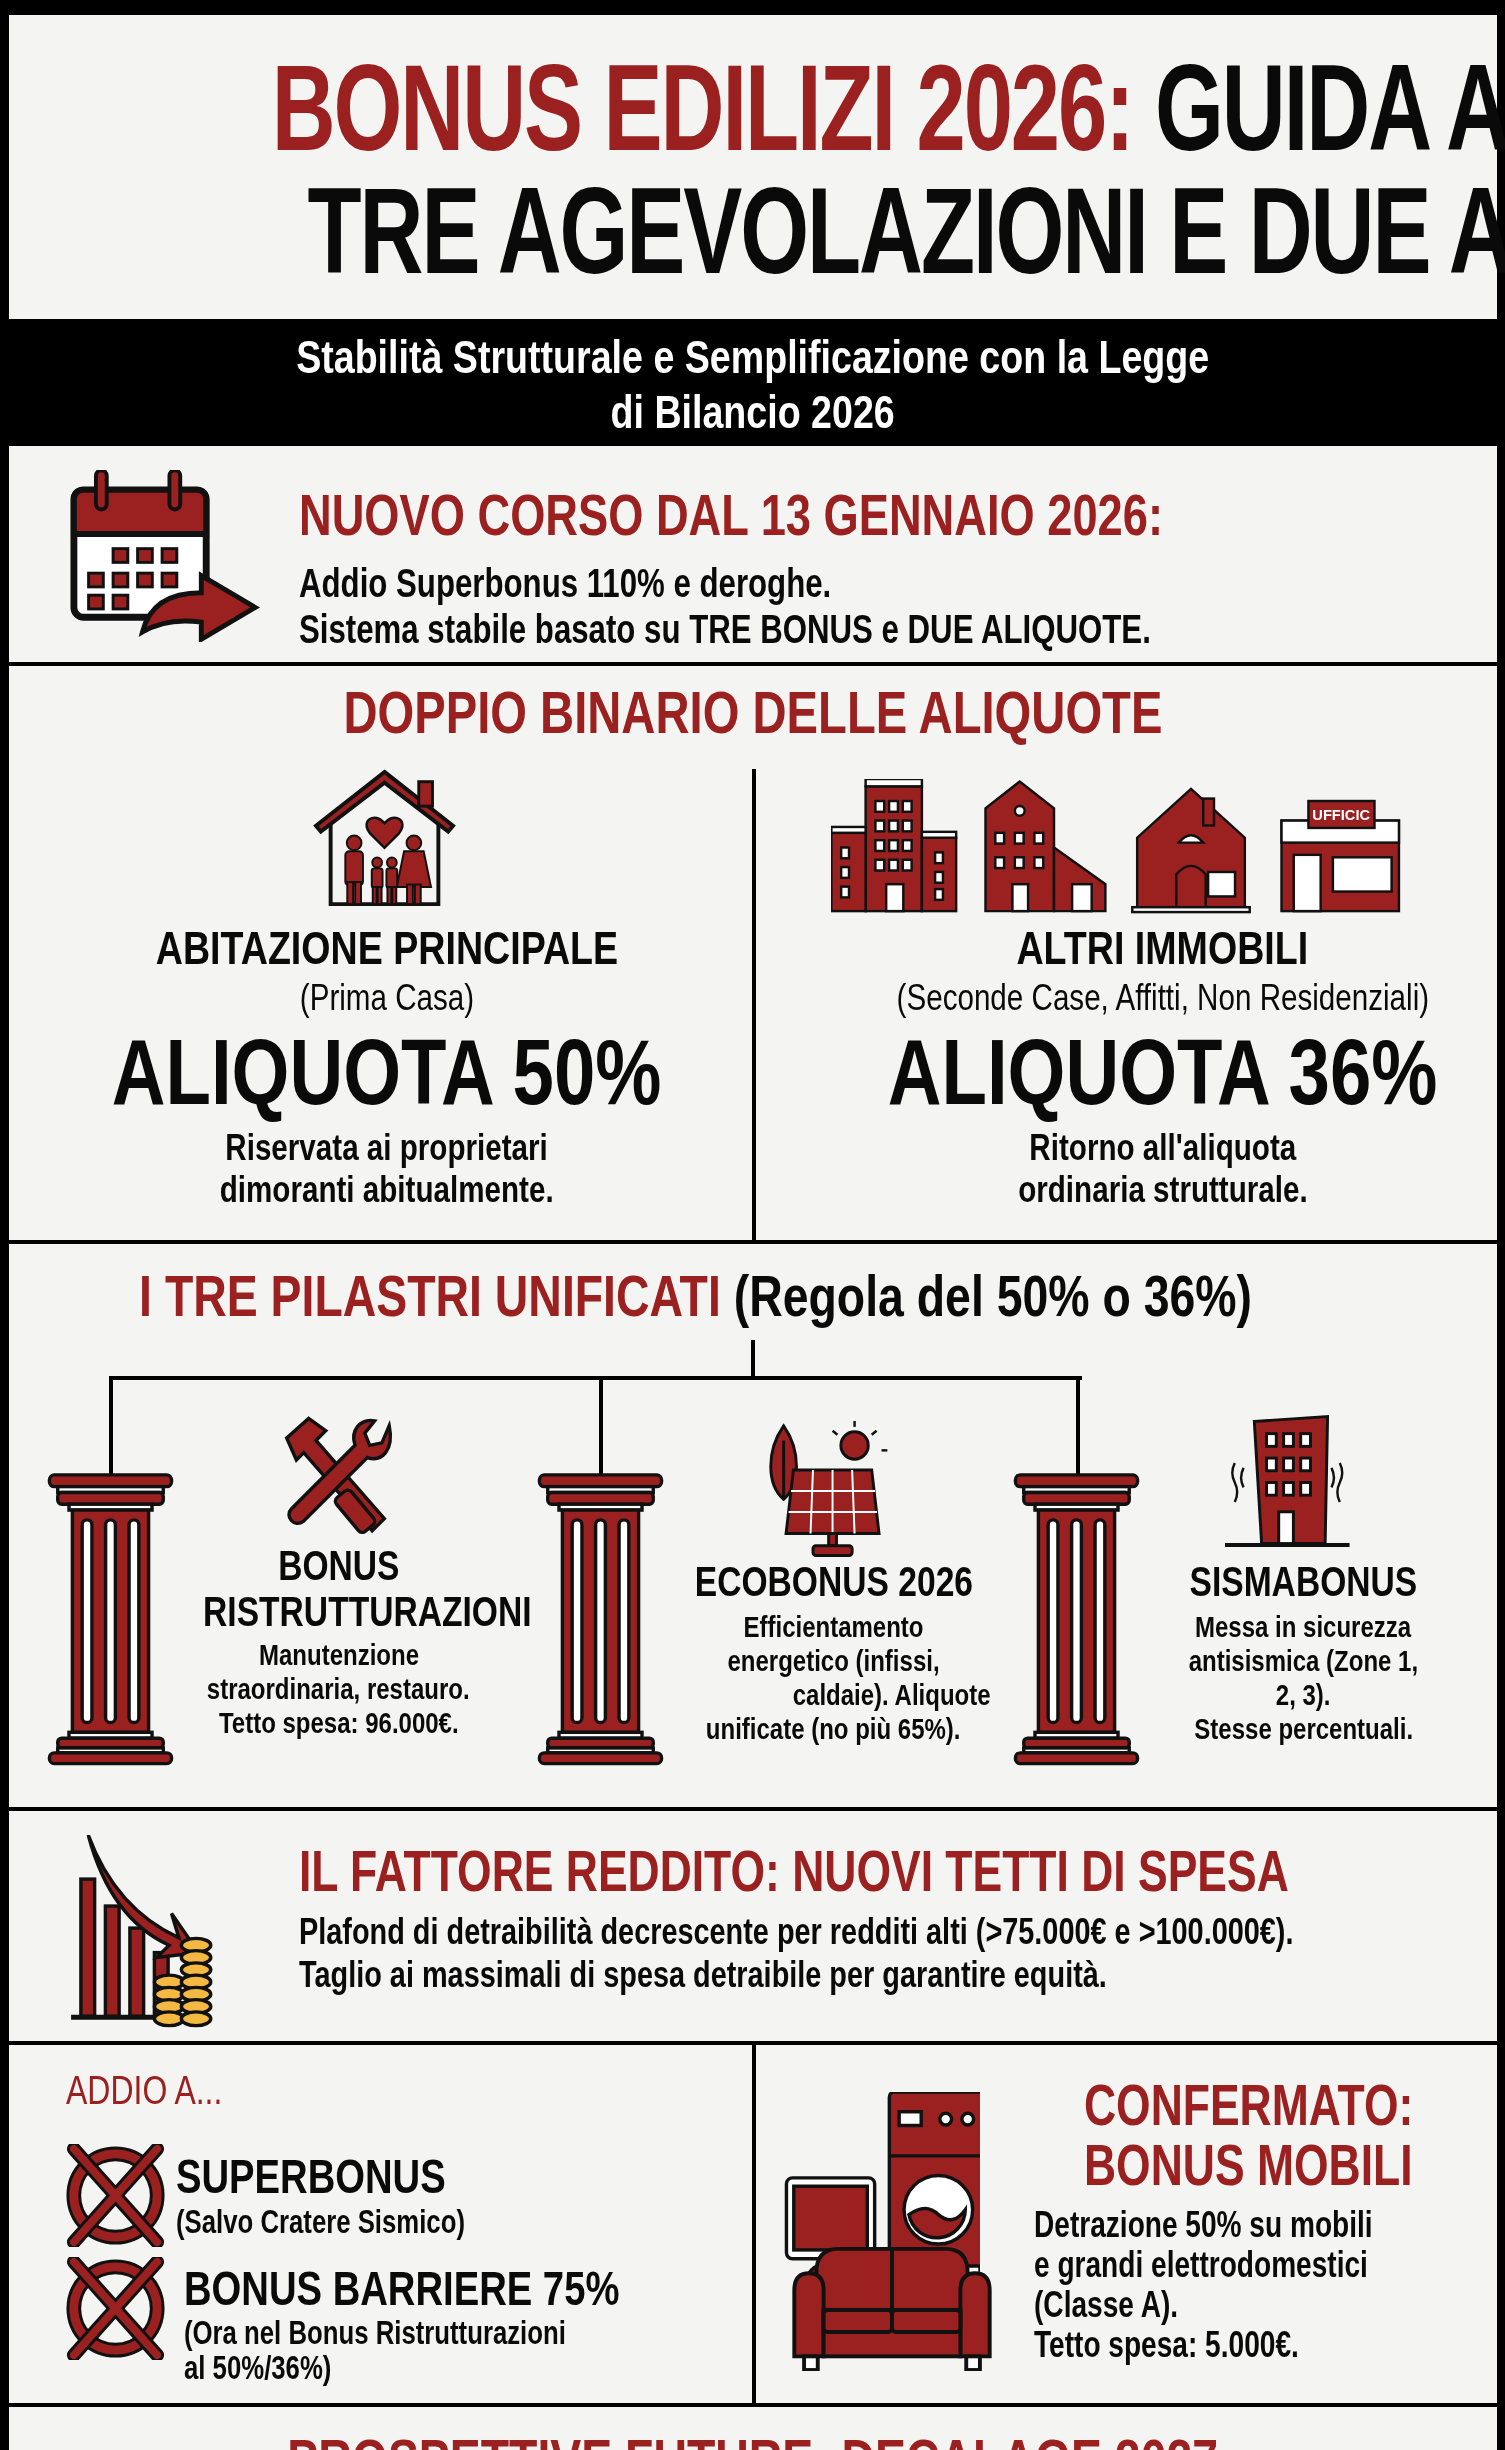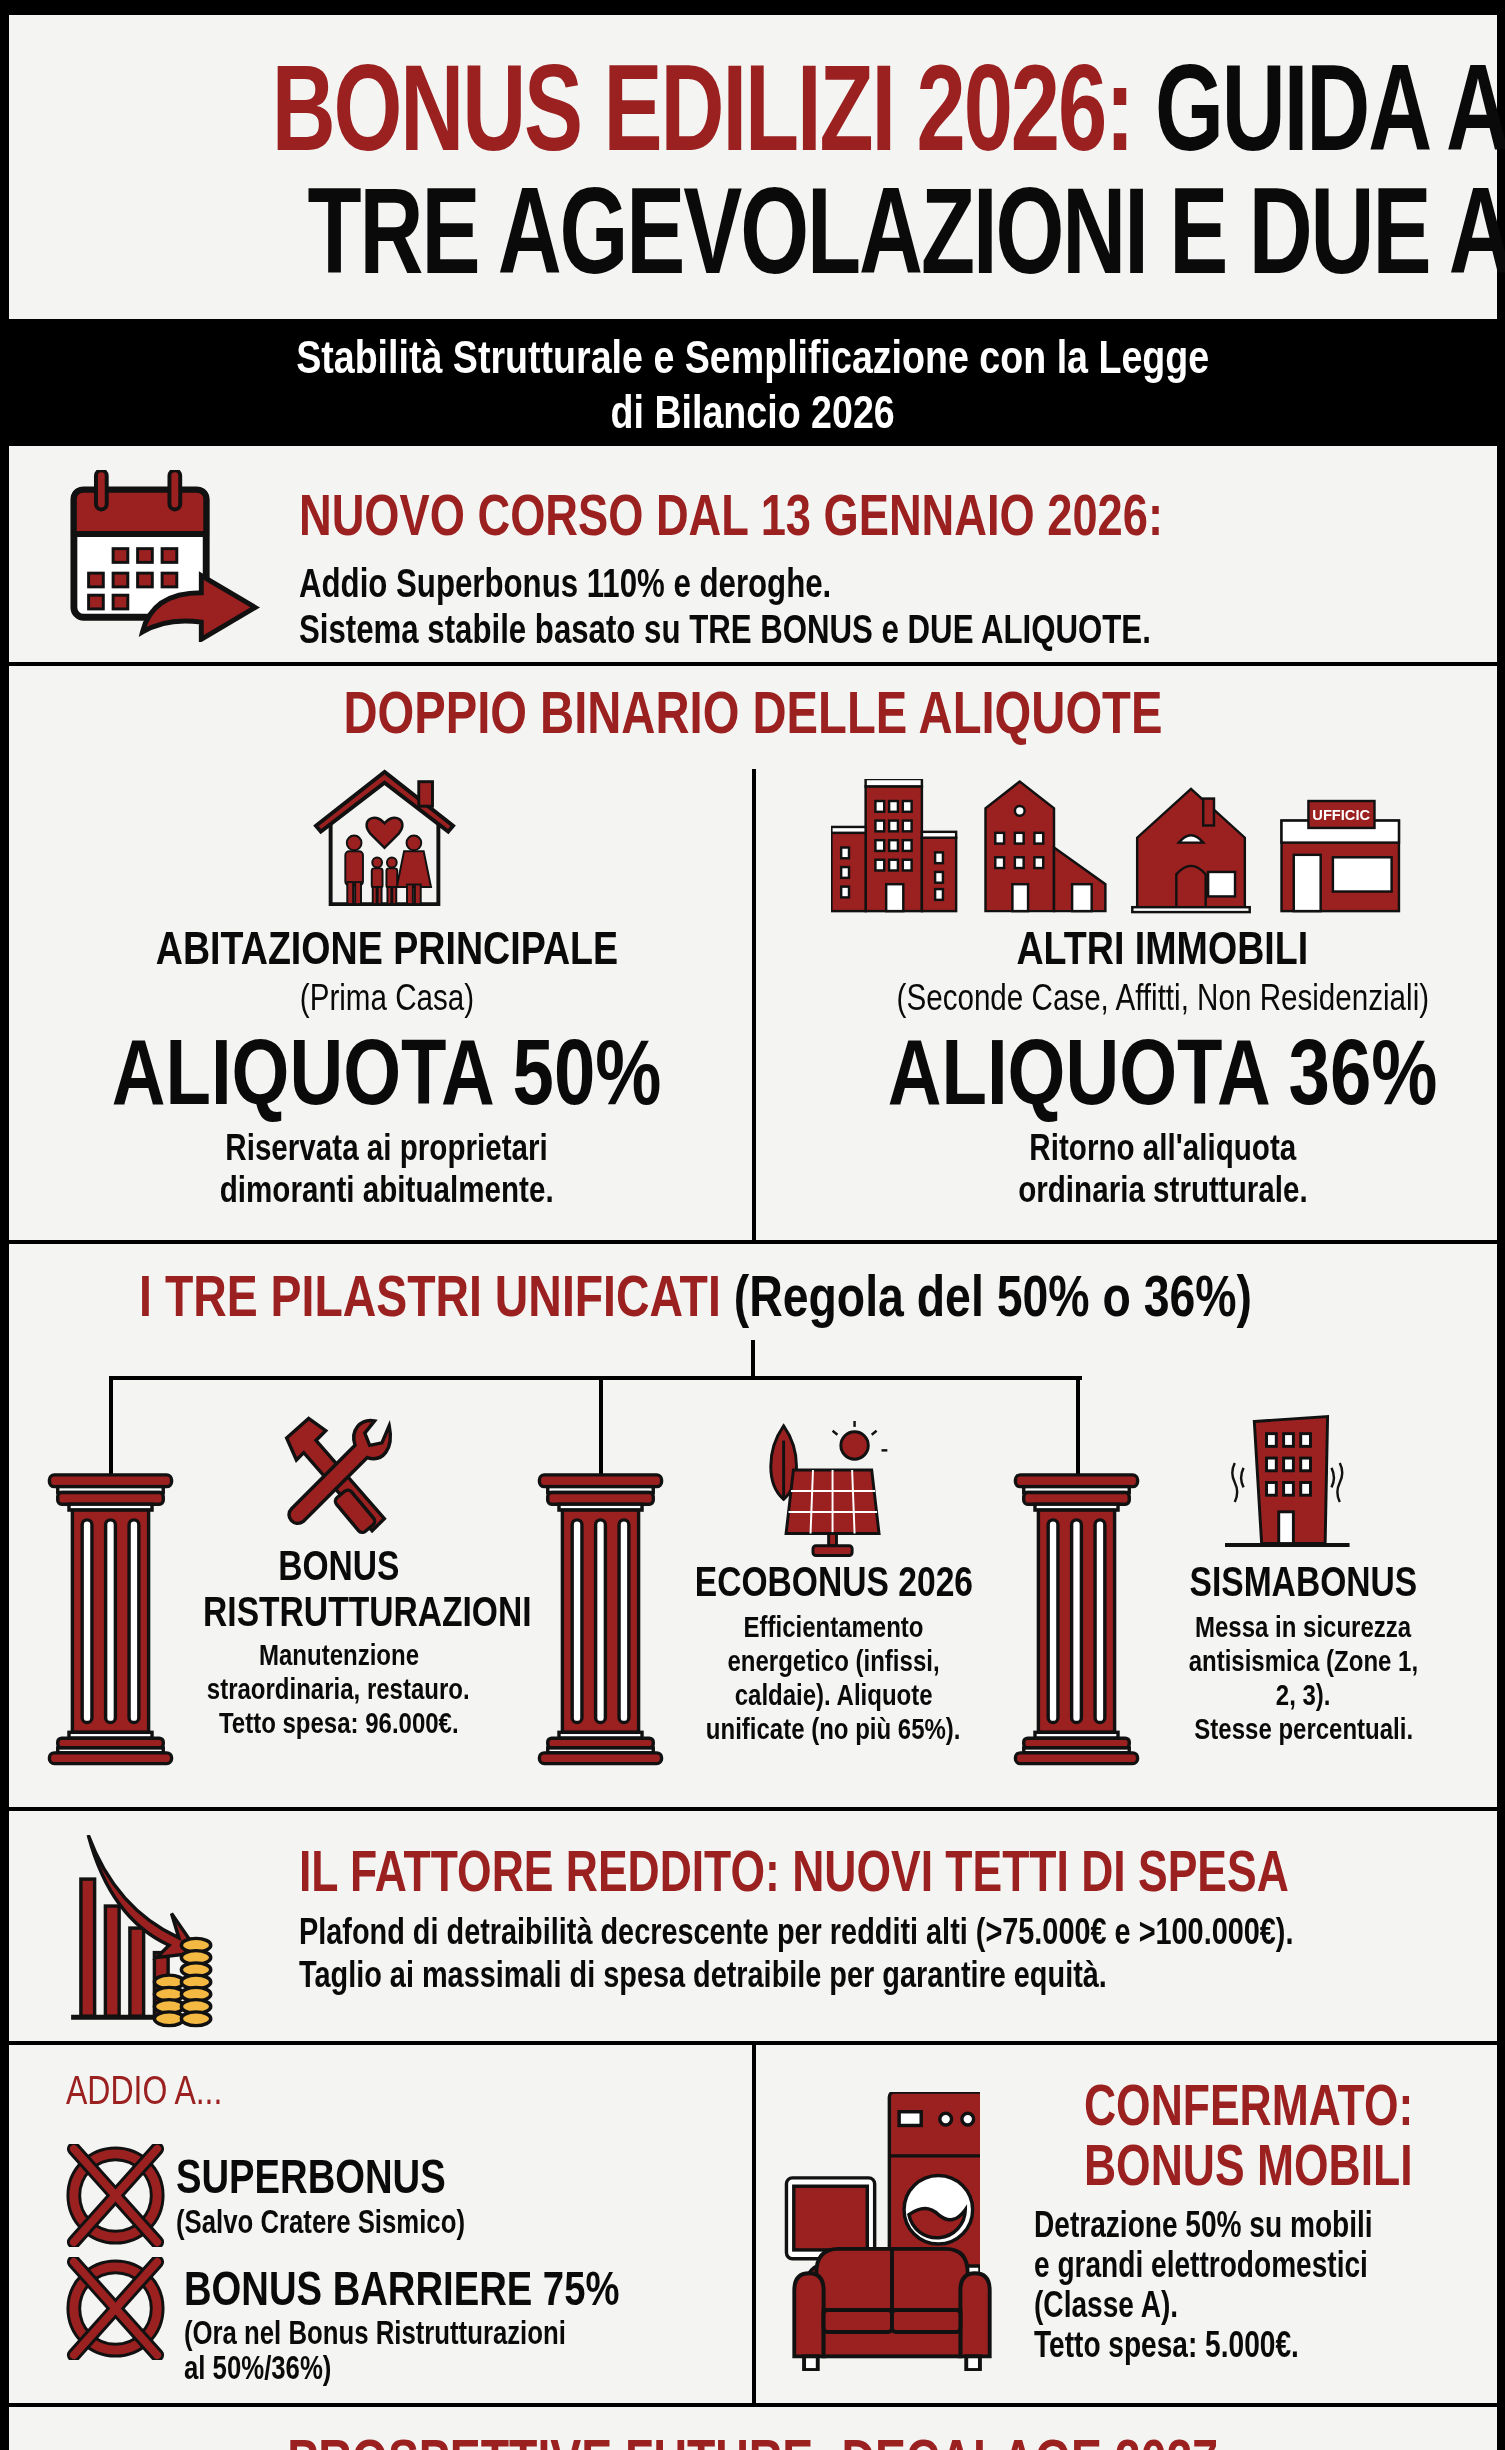--- a/index.html
+++ b/index.html
@@ -283,21 +283,21 @@
         </g>
     <rect x="132" y="230" width="16" height="25" fill="#9b2020"></rect>
         <rect x="100" y="255" width="80" height="20" rx="6" fill="#9b2020"></rect>
   </g>
     </svg>
 </div>
 <div class="abs center" style="left:652px;top:1558px;width:363px;font-weight:700;">
   <div style="font-size:42px;line-height:47px;"><span class="sxc">ECOBONUS 2026</span></div>
   <div style="font-size:30px;line-height:34px;margin-top:4.9px;"><span class="sxc">Efficientamento</span></div>
   <div style="font-size:30px;line-height:34px;"><span class="sxc">energetico (infissi,</span></div>
-  <div style="font-size:30px;line-height:34px;"><span class="sxc">caldaie). Aliquote</span></div>
+  <div style="font-size:30px;line-height:34px;text-align:right;"><span class="sxc">caldaie). Aliquote</span></div>
   <div style="font-size:30px;line-height:34px;"><span class="sxc">unificate (no più 65%).</span></div>
 </div>
 
 <div class="abs" style="left:1225px;top:1414px;width:127px;height:137px;">
   <svg width="127" height="137" viewBox="0 0 260 280">
       <g stroke="#111" stroke-width="6">
     <polygon points="60,15 210,5 205,265 75,265" fill="#9b2020"></polygon>
     <g fill="#fff">
           <rect x="85" y="40" width="20" height="26"></rect>
           <rect x="120" y="40" width="20" height="26"></rect>

